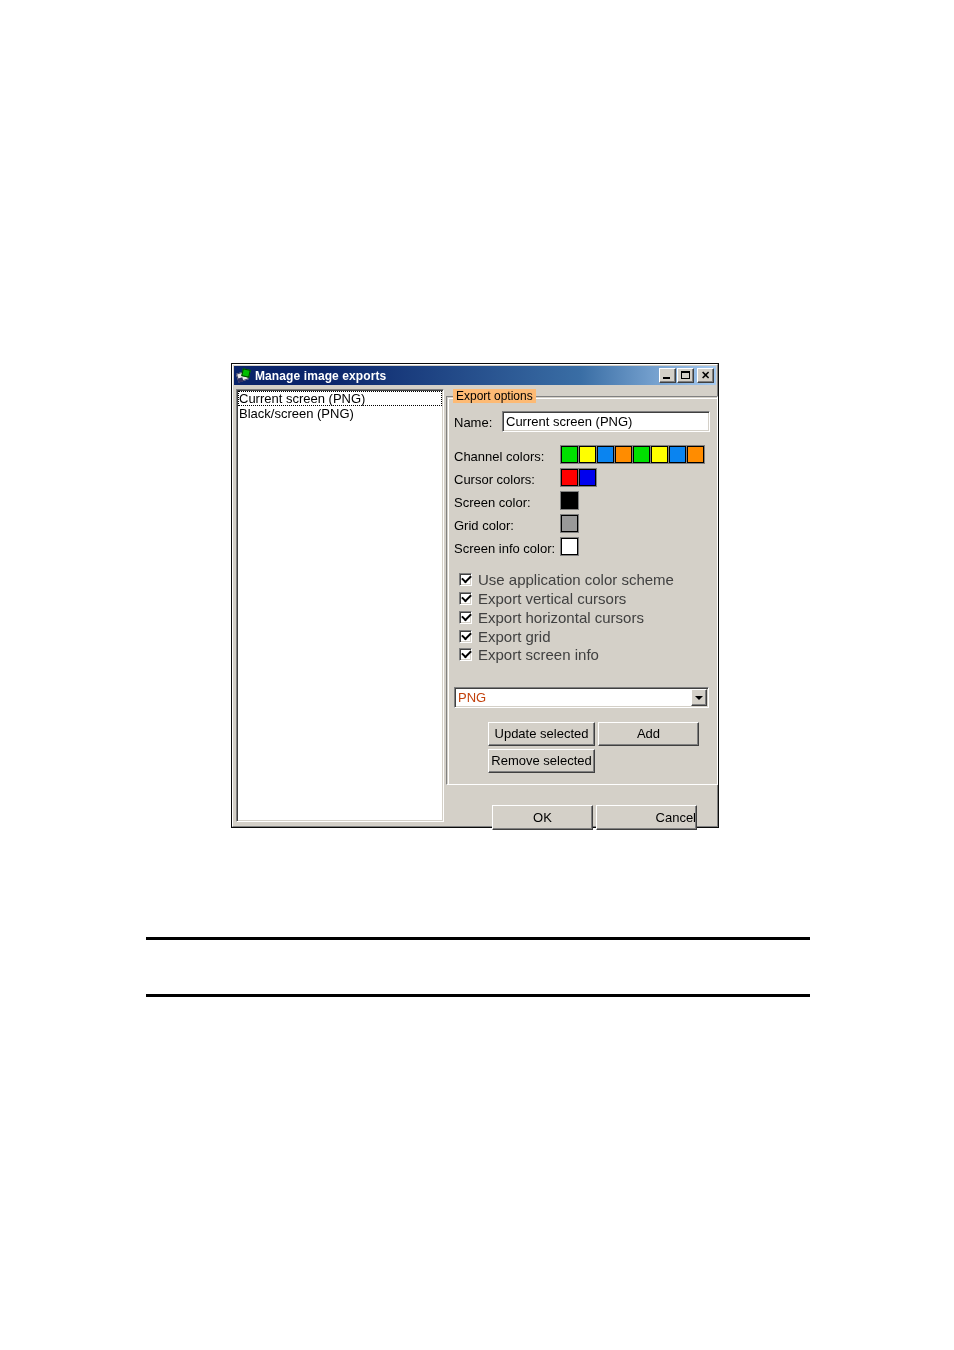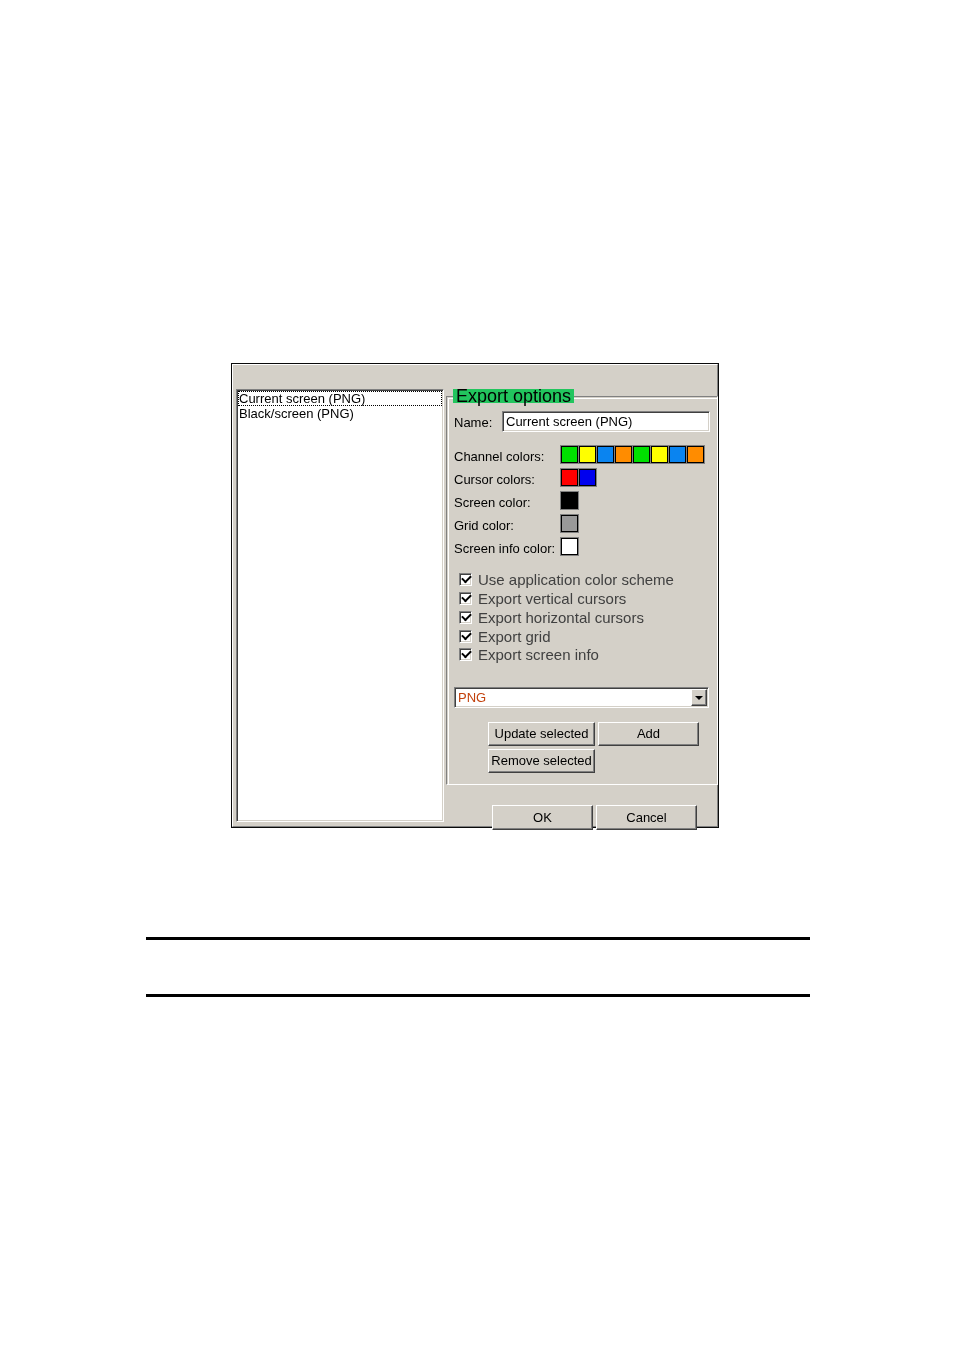--- a/index.html
+++ b/index.html
@@ -186,23 +186,23 @@
     left: 1px; top: 1px; right: 0px; bottom: 0px;
     border-top: 1px solid #ffffff;
     border-left: 1px solid #ffffff;
     box-sizing: border-box;
     pointer-events: none;
   }
   #group-title {
     position: absolute;
     left: 7px;
     top: 0px;
-    background: #22c55e;
+    background: #fdba74;
     padding: 0 3px;
-    font-size: 18px;
+    font-size: 12px;
     color: #000000;
     line-height: 14px;
     z-index: 2;
   }
 
   
   .opt-label {
     position: absolute;
     font-size: 13px;
     color: #000000;
@@ -359,21 +359,21 @@
     color: #000000;
     text-align: center;
     line-height: 21px;
     white-space: nowrap;
   }
   #btn-update-selected { left: 42px; top: 333px; width: 107px; height: 24px; }
   #btn-add             { left: 152px; top: 333px; width: 101px; height: 24px; }
   #btn-remove-selected { left: 42px; top: 360px; width: 107px; height: 24px; }
 
   #btn-ok     { left: 258px; top: 419px; width: 101px; height: 25px; line-height: 23px; }
-  #btn-cancel { left: 362px; top: 419px; width: 101px; height: 25px; line-height: 23px; }
+  #btn-cancel { left: 362px; top: 419px; width: 101px; height: 25px; line-height: 23px; text-align: right; }
 
   
   .ic-body {
     position: absolute;
     left: 1px; top: 4px;
     width: 11px; height: 9px;
     background: #e8e8e8;
     border: 1px solid #404060;
     transform: rotate(-18deg);
     box-sizing: border-box;
@@ -397,20 +397,37 @@
 </style>
 </head>
 <body>
 
 <div class="page-rule" id="rule-top"></div>
 <div class="page-rule" id="rule-bottom"></div>
 
 <div id="dialog">
   <div id="dialog-inner"></div>
 
+  <div id="titlebar">
+    <div id="titlebar-icon">
+      <div class="ic-body"></div>
+      <div class="ic-dark"></div>
+      <div class="ic-green"></div>
+    </div>
+    <div id="title-text">Manage image exports</div>
+    <div class="titlebar-btn" id="btn-minimize">
+      <div class="tb-min-glyph"></div>
+    </div>
+    <div class="titlebar-btn" id="btn-maximize">
+      <div class="tb-max-glyph"></div>
+    </div>
+    <div class="titlebar-btn" id="btn-close">
+      <div class="tb-close-glyph">✕</div>
+    </div>
+  </div>
 
   <div id="client">
 
     <div id="export-list">
       <div class="list-item focused">Current screen (PNG)</div>
       <div class="list-item">Black/screen (PNG)</div>
     </div>
 
     <div id="group-export-options">
       <div id="group-frame"></div>

